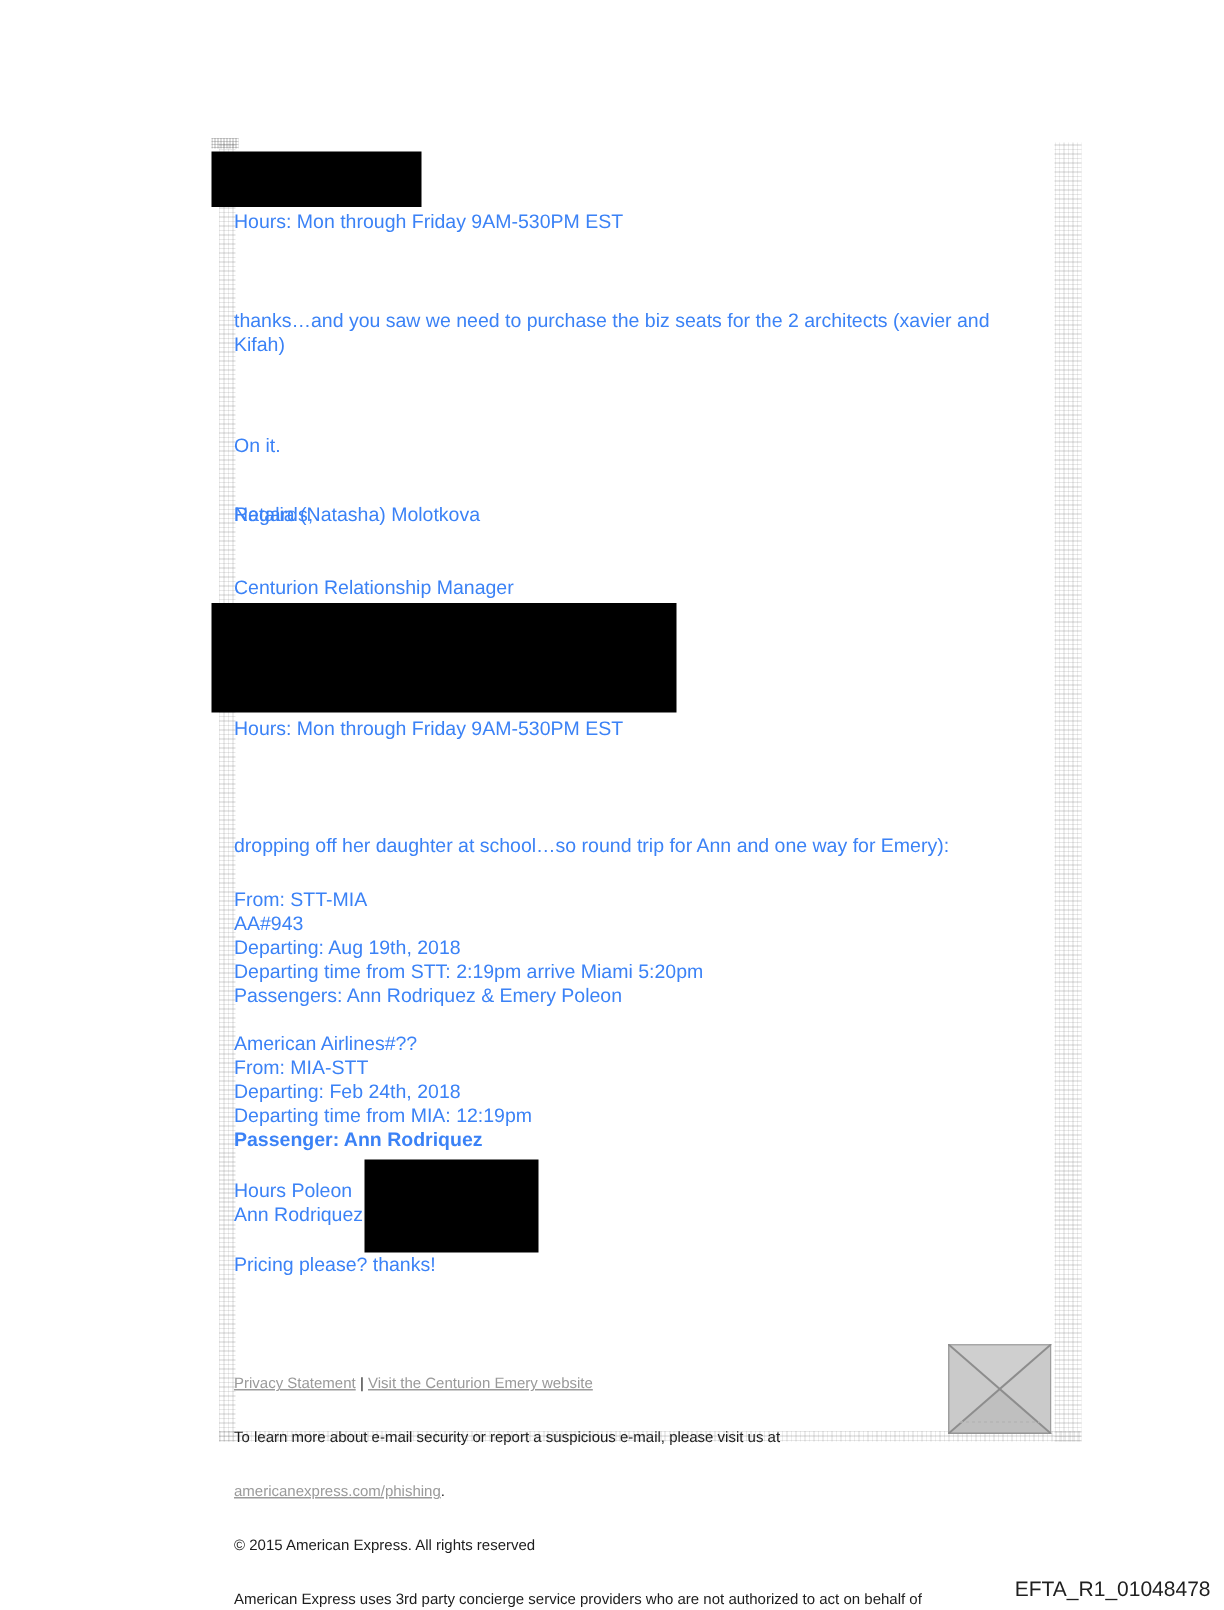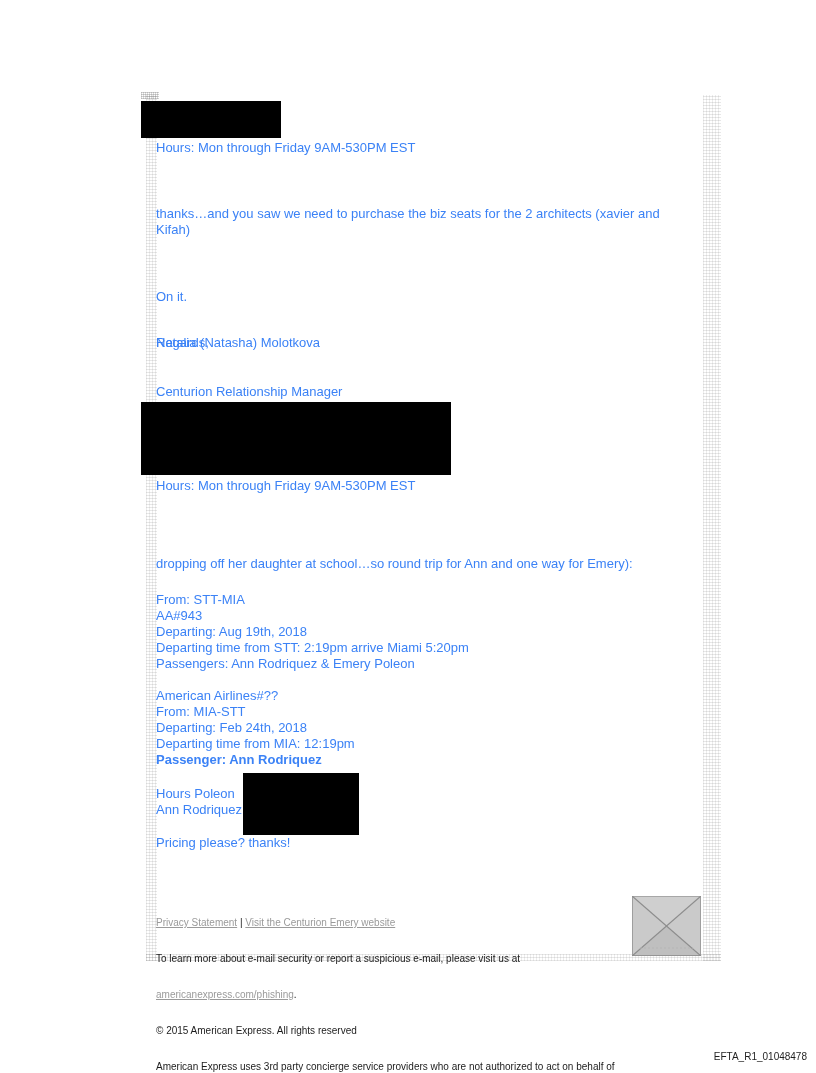--- a/index.html
+++ b/index.html
@@ -31,21 +31,21 @@
   .footer {
     position:absolute; left:156px; top:893px; width:478px;
     font-size:10px; line-height:12px; color:#1c1c1c; white-space:pre-wrap;
   }
   .footer .fl { white-space:pre; }
   .link { color:#9a9a9a; text-decoration:underline; cursor:pointer; }
   .sep { color:#1c1c1c; }
   .placeholder { position:absolute; left:632px; top:896px; width:69px; height:60px; }
   .bates {
     position:absolute; top:1051px; left:507px; width:300px;
-    text-align:right; font-size:10px; color:#1f1f1f; white-space:pre;
+    text-align:right; font-size:14px; color:#1f1f1f; white-space:pre;
   }
 </style>
 </head>
 <body>
 
 <div class="canvas">
 
   <div class="edge" style="left:146px; top:95px; width:11px; height:866px;"></div>
   <div class="edge" style="left:703px; top:95px; width:18px; height:866px;"></div>
   <div class="edge" style="left:146px; top:954px; width:575px; height:7px;"></div>

